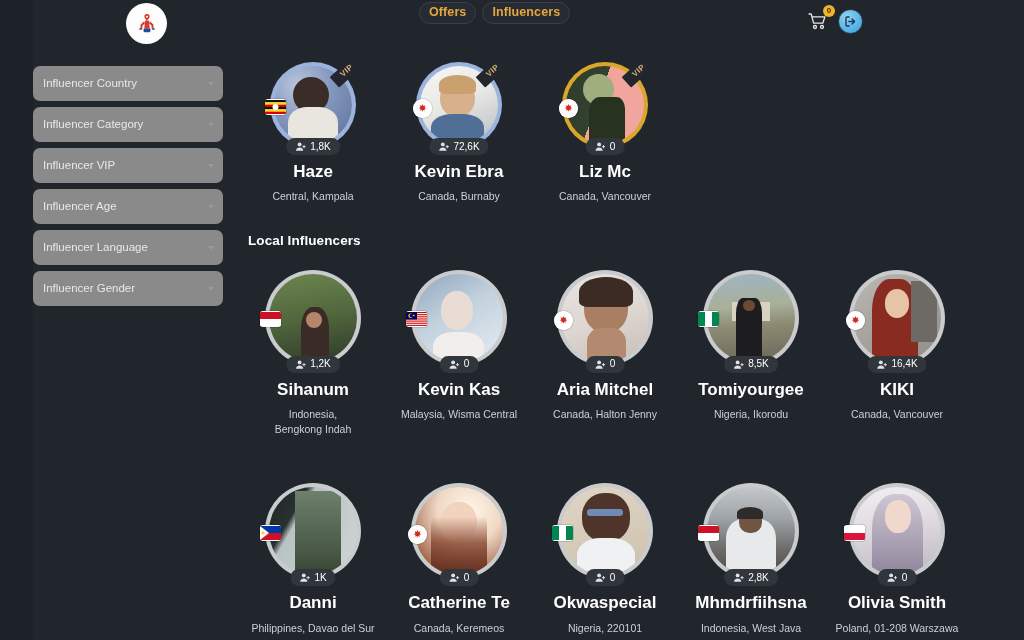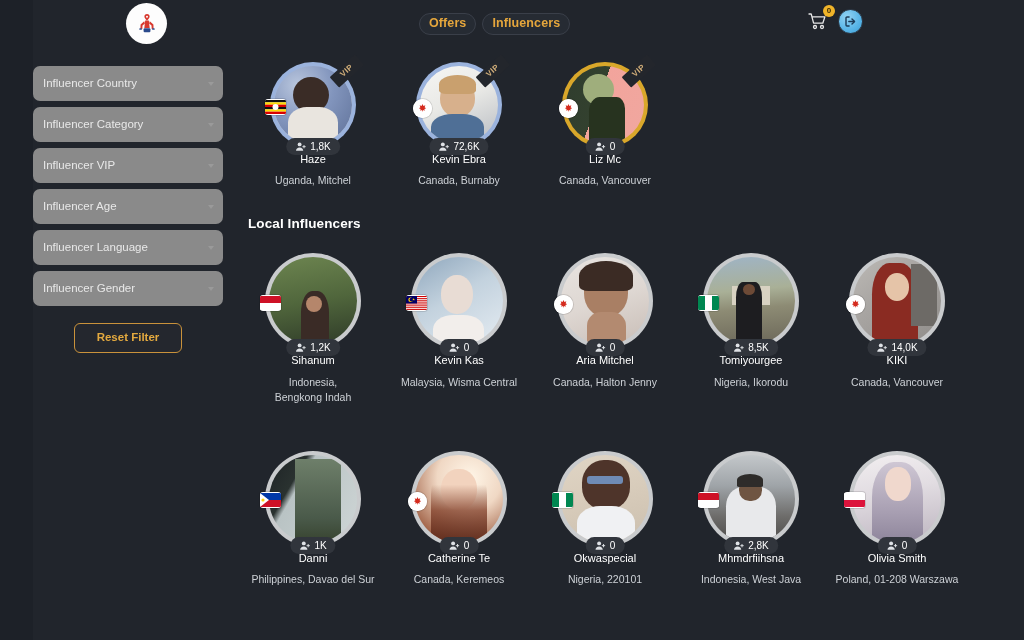--- a/index.html
+++ b/index.html
@@ -25,21 +25,21 @@
   .logo {
     position: absolute; left: 126px; top: 3px;
     width: 41px; height: 41px; border-radius: 50%;
     background: #fdfdfd;
     display: flex; align-items: center; justify-content: center;
     overflow: hidden;
   }
   .logo svg { display:block; }
 
   .tabs {
-    position: absolute; left: 419px; top: 13px;
+    position: absolute; left: 419px; top: 2px;
     display: flex; gap: 6px; align-items: center; justify-content: flex-end;
   }
   .tab {
     border: 1px solid #3a3f49;
     border-radius: 11px;
     padding: 2px 9px 3px;
     color: #e5a63c;
     font-size: 12.5px;
     font-weight: 700;
     letter-spacing: .1px;
@@ -198,23 +198,23 @@
     height: 17px;
     padding: 0 9px;
     display: flex; align-items: center; gap: 4px;
     z-index: 6;
     white-space: nowrap;
   }
   .followers .cnt { color: #ffffff; font-size: 10px; line-height: 1; }
 
   .card-name {
     color: #ffffff;
-    font-size: 11px;
-    font-weight: 400;
-    margin-top: 5px;
+    font-size: 17px;
+    font-weight: 700;
+    margin-top: 14px;
     text-align: center;
     line-height: 1.2;
   }
   .card-loc {
     color: #cdd1d6;
     font-size: 10.5px;
     margin-top: 7px;
     text-align: center;
     line-height: 1.45;
     max-width: 140px;
@@ -291,23 +291,20 @@
   </div>
   <div class="filter-select">
     <span class="fs-label">Influencer Language</span>
     <span class="chev"></span>
   </div>
   <div class="filter-select">
     <span class="fs-label">Influencer Gender</span>
     <span class="chev"></span>
   </div>
 
-  <div class="reset-wrap">
-    <button class="reset-btn">Reset Filter</button>
-  </div>
 </div>
 
 <div class="main">
 
 
   <div class="card-row vip-row">
 
     <div class="card">
       <div class="avatar-wrap">
         <div class="ring">
@@ -336,21 +333,21 @@
         <div class="followers">
           <svg width="11" height="11" viewBox="0 0 14 14">
             <circle cx="5.6" cy="4.3" r="2.5" fill="#dfe2e6"></circle>
             <path d="M1 12.4c0-2.6 2-4.2 4.6-4.2s4.6 1.6 4.6 4.2z" fill="#dfe2e6"></path>
             <path d="M11.2 5.6v3.2M9.6 7.2h3.2" stroke="#dfe2e6" stroke-width="1.2" stroke-linecap="round"></path>
           </svg>
           <span class="cnt">1,8K</span>
         </div>
       </div>
       <div class="card-name">Haze</div>
-      <div class="card-loc">Uganda, Mitchel</div>
+      <div class="card-loc">Central, Kampala</div>
     </div>
 
     <div class="card">
       <div class="avatar-wrap">
         <div class="ring">
           <div class="photo">
             <div class="ph-inner" style="background:linear-gradient(155deg,#f6f6f4 0%,#e9e9e6 45%,#b7bbc1 100%);"></div>
             <div style="position:absolute;left:26%;top:18%;width:44%;height:48%;border-radius:48%;background:#d7b08c;"></div>
             <div style="position:absolute;left:24%;top:12%;width:48%;height:24%;border-radius:50% 50% 20% 20%;background:#c9a06e;"></div>
             <div style="position:absolute;left:14%;top:62%;width:68%;height:42%;background:#4f6f96;border-radius:40% 40% 0 0;"></div>
@@ -558,21 +555,21 @@
             <circle cx="10" cy="10" r="10" fill="#fff"></circle>
             <path d="M10 5.2l1 2.1 2-.6-.8 2 1.6 1.1-1.8.6.4 2-1.9-.9-.5 2.3-.5-2.3-1.9.9.4-2-1.8-.6L7.8 8.7l-.8-2 2 .6z" fill="#d52b1e"></path>
           </svg>
         </div>
         <div class="followers">
           <svg width="11" height="11" viewBox="0 0 14 14">
             <circle cx="5.6" cy="4.3" r="2.5" fill="#dfe2e6"></circle>
             <path d="M1 12.4c0-2.6 2-4.2 4.6-4.2s4.6 1.6 4.6 4.2z" fill="#dfe2e6"></path>
             <path d="M11.2 5.6v3.2M9.6 7.2h3.2" stroke="#dfe2e6" stroke-width="1.2" stroke-linecap="round"></path>
           </svg>
-          <span class="cnt">14,0K</span>
+          <span class="cnt">16,4K</span>
         </div>
       </div>
       <div class="card-name">KIKI</div>
       <div class="card-loc">Canada, Vancouver</div>
     </div>
 
   </div>
 
   <div class="card-row local-row second">
 

